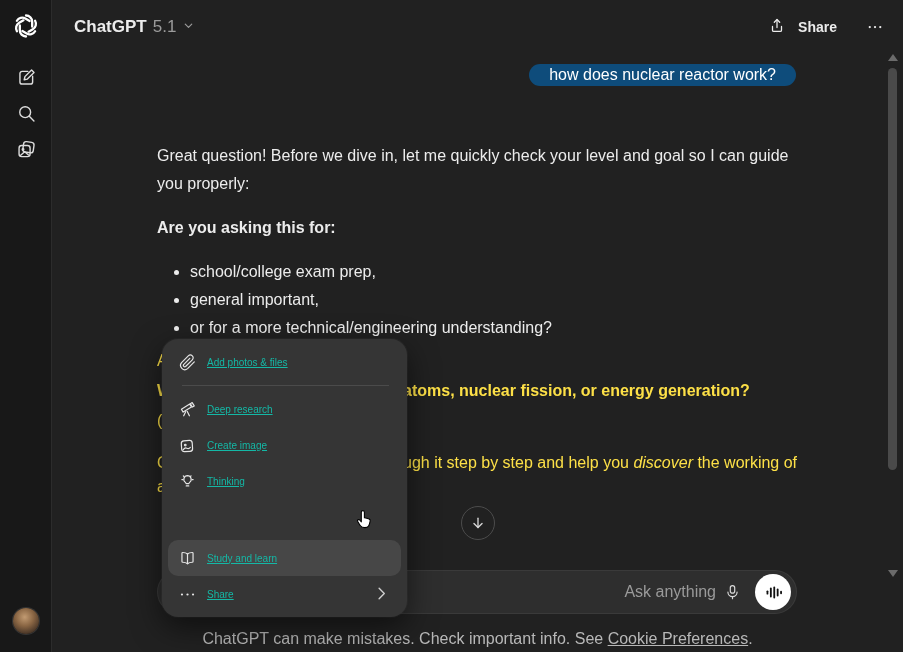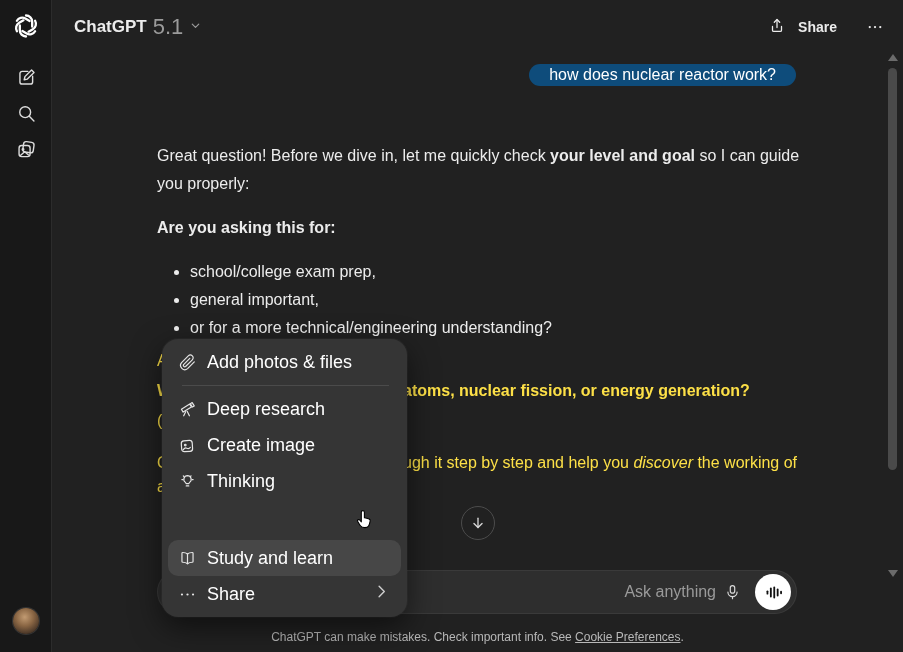--- a/index.html
+++ b/index.html
@@ -15,47 +15,47 @@
   .side-btn svg { stroke:#dcdcdc; fill:none; stroke-width:1.6; stroke-linecap:round; stroke-linejoin:round; }
   .logo-btn svg { stroke:#ffffff; stroke-width:2; }
   .avatar { position:absolute; left:13px; top:608px; width:26px; height:26px; border-radius:50%;
             background:radial-gradient(circle at 45% 35%, #c29b72 0%, #8a6644 40%, #4a3728 75%, #241d16 100%);
             box-shadow:0 0 0 1px rgba(255,255,255,.12); cursor:pointer; }
 
   
   .model-switcher { position:absolute; left:70px; top:13px; height:28px; display:flex;
                     align-items:center; gap:6px; cursor:pointer; z-index:5; padding:0 4px; border-radius:8px; }
   .model-name { font-size:17px; font-weight:600; color:#ececec; }
-  .model-version { font-size:22px; color:#9b9b9b; }
+  .model-version { font-size:17px; color:#9b9b9b; }
   .share-btn { position:absolute; right:60px; top:13px; height:28px; display:flex; align-items:center;
                gap:12px; font-size:14px; font-weight:600; color:#ececec; cursor:pointer; z-index:5; padding:0 6px; border-radius:8px; }
   .share-btn svg, .kebab-btn svg { stroke:#ececec; fill:none; stroke-width:1.7; stroke-linecap:round; stroke-linejoin:round; }
   .kebab-btn { position:absolute; right:14px; top:13px; width:28px; height:28px; display:flex;
                align-items:center; justify-content:center; cursor:pointer; z-index:5; border-radius:8px; }
 
   
   .user-bubble { position:absolute; right:107px; top:64px; background:#0e4c7b; color:#ffffff;
                  font-size:16px; line-height:22px; padding:0 20px; border-radius:20px; z-index:2; }
   .assistant { position:absolute; left:157px; top:142px; width:645px; font-size:16px;
                line-height:28px; color:#ececec; z-index:1; }
   .assistant p { margin:0 0 16px 0; }
   .assistant .hd { font-weight:700; }
   .assistant ul { margin:0 0 0 0; padding-left:33px; }
   .assistant li { line-height:28px; }
-  b { font-weight:700; }
+  b { font-weight:400; }
   .frag { position:absolute; font-size:16px; line-height:28px; color:#fde047;
           white-space:nowrap; z-index:1; }
   .frag.b { font-weight:700; }
 
   
   .menu { position:absolute; left:162px; top:339px; width:245px; background:#353535;
           border-radius:16px; padding:5px 6px; z-index:20;
           box-shadow:0 10px 30px rgba(0,0,0,.55), 0 0 0 1px rgba(255,255,255,.04); }
   .menu-item { height:36px; display:flex; align-items:center; gap:10px; padding:0 10px;
-               border-radius:10px; font-size:18px; color:#ffffff; cursor:pointer; }
+               border-radius:10px; font-size:10px; color:#14b8a6; cursor:pointer;text-decoration:underline; }
   .menu-item.active { background:#474747;margin-top:41px; }
   .menu-item svg { width:19px; height:19px; stroke:#e6e6e6; fill:none; stroke-width:1.5;
                    stroke-linecap:round; stroke-linejoin:round; flex:0 0 auto; }
   .menu-divider { height:1px; background:#4b4b4b; margin:5px 12px 5px 14px; }
   .more-chevron { margin-left:auto; }
   .more-chevron svg { stroke:#cfcfcf; }
 
   
   .scroll-down { position:absolute; left:461px; top:506px; width:34px; height:34px; border-radius:50%;
                  background:#212121; border:1px solid #4c4c4c; display:flex; align-items:center;
@@ -73,21 +73,21 @@
                     color:#ececec; font-size:16px; font-family:"Liberation Sans", sans-serif;text-align:right; }
   .composer input::placeholder { color:#9a9a9a; }
   .mic-btn { width:32px; height:32px; display:flex; align-items:center; justify-content:center;
              cursor:pointer; flex:0 0 auto; margin-right:7px; }
   .mic-btn svg { stroke:#d9d9d9; fill:none; stroke-width:1.5; stroke-linecap:round; }
   .voice-btn { width:36px; height:36px; border-radius:50%; background:#ffffff; display:flex;
                align-items:center; justify-content:center; cursor:pointer; flex:0 0 auto; }
 
   
   .footer { position:absolute; left:52px; right:0; top:630px; text-align:center;
-            font-size:12px; color:#b8b8b8; z-index:6; }
+            font-size:16px; color:#b8b8b8; z-index:6; }
   .footer a { color:#b8b8b8; text-decoration:underline; cursor:pointer; }
 
   
   .sb-up { position:absolute; left:888px; top:54px; width:0; height:0; z-index:30; cursor:pointer;
            border-left:5px solid transparent; border-right:5px solid transparent; border-bottom:7px solid #6b6b6b; }
   .sb-down { position:absolute; left:888px; top:570px; width:0; height:0; z-index:30; cursor:pointer;
            border-left:5px solid transparent; border-right:5px solid transparent; border-top:7px solid #6b6b6b; }
   .sb-thumb { position:absolute; left:888px; top:68px; width:9px; height:402px;
               background:#4a4a4a; border-radius:5px; z-index:30; cursor:pointer; }
 

